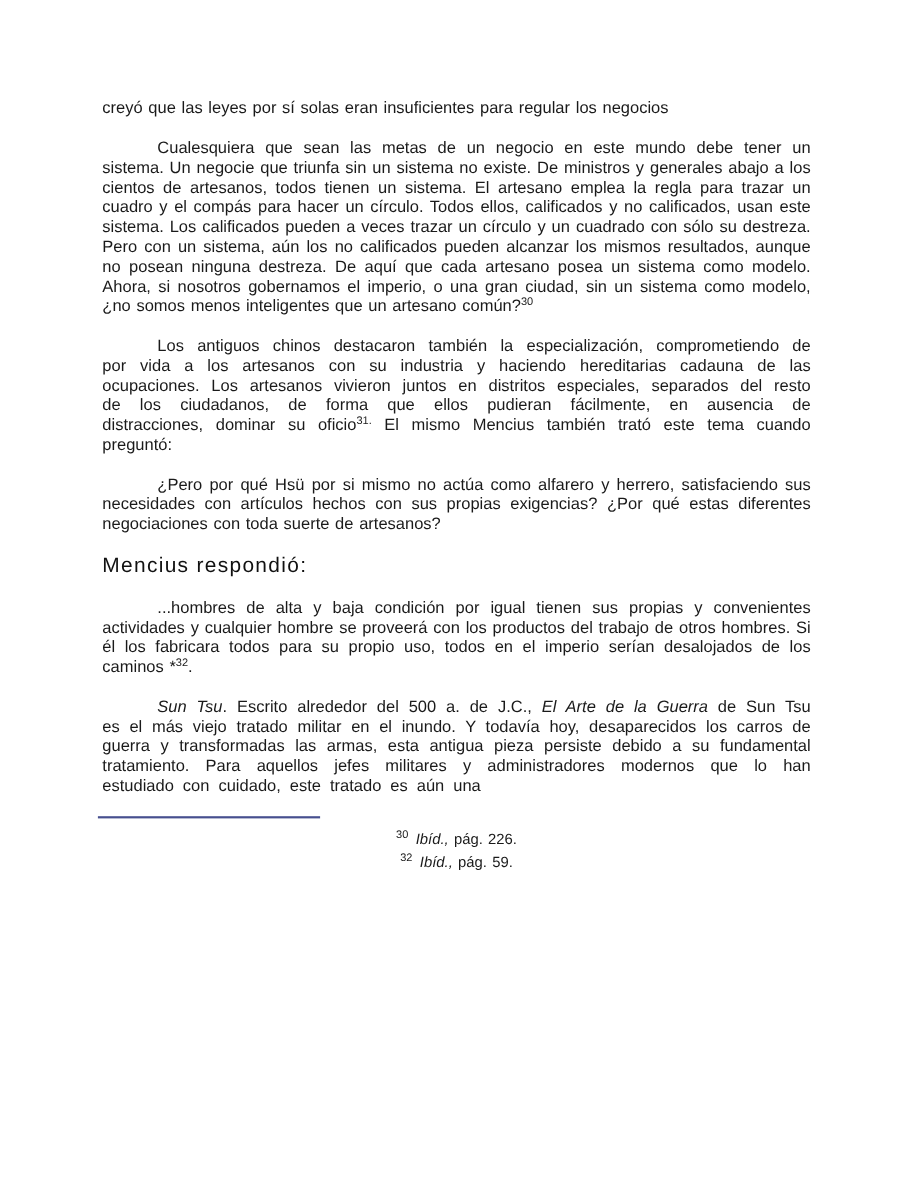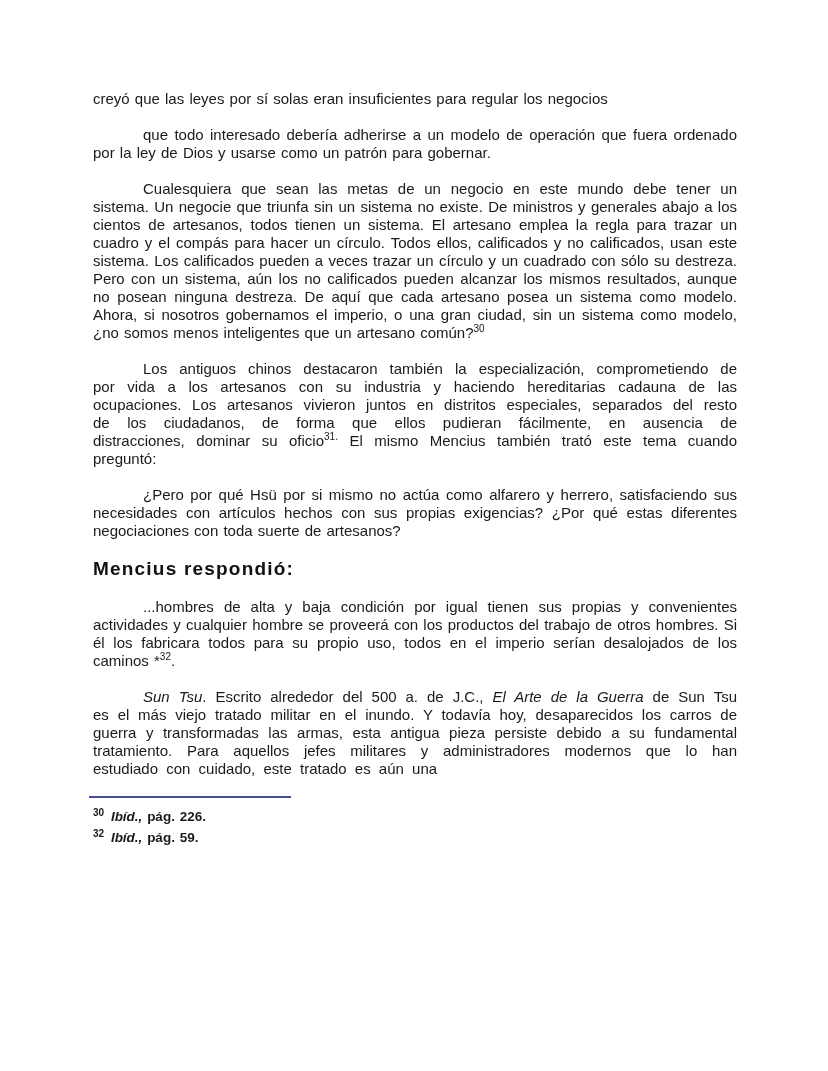--- a/index.html
+++ b/index.html
@@ -25,56 +25,54 @@
     text-align: justify;
     margin: 0 0 18px 0;
     text-indent: 50px;
     word-spacing: 1px;
   }
   .body-text p.para.no-indent { text-indent: 0; }
   .body-text p.para.loose  { word-spacing: 6px; }
   .body-text p.para.semiloose { word-spacing: 4px; }
   .heading {
     font-size: 19px;
-    font-weight: bold;
+    font-weight: normal;
     letter-spacing: 1.2px;
     margin: 0 0 18px 0;
     color: #111111;
   }
   sup {
     font-size: 10px;
     line-height: 0;
     vertical-align: super;
   }
   .it { font-style: italic; margin-top: 15px; }
   .footnote-separator {
     width: 202px;
     height: 2px;
     margin: 14px 0 10px -4px;
   }
   .footnotes p.footnote {
     font-size: 13.5px;
     line-height: 18px;
     margin: 0 0 3px 0;
-    text-align: left;
+    text-align: center;
     word-spacing: 1px;
-    font-weight: bold;
   }
   .footnotes sup {
     font-size: 10px;
     margin-right: 2px;
   }
 </style>
 </head>
 <body style="background: rgb(255, 255, 255);">
 
 <div class="page" style="color: rgb(26, 26, 26);">
   <div class="body-text">
     <p class="para no-indent"><span>creyó que las leyes por sí solas eran insuficientes para regular los negocios</span></p>
-    <p class="para"><span>que todo interesado debería adherirse a un modelo de operación que fuera ordenado por la ley de Dios y usarse como un patrón para gobernar.</span></p>
     <p class="para"><span>Cualesquiera que sean las metas de un negocio en este mundo debe tener un sistema. Un negocie que triunfa sin un sistema no existe. De ministros y generales abajo a los cientos de artesanos, todos tienen un sistema. El artesano emplea la regla para trazar un cuadro y el compás para hacer un círculo. Todos ellos, calificados y no calificados, usan este sistema. Los calificados pueden a veces trazar un círculo y un cuadrado con sólo su destreza. Pero con un sistema, aún los no calificados pueden alcanzar los mismos resultados, aunque no posean ninguna destreza. De aquí que cada artesano posea un sistema como modelo. Ahora, si nosotros gobernamos el imperio, o una gran ciudad, sin un sistema como modelo, ¿no somos menos inteligentes que un artesano común?</span><sup>30</sup></p>
     <p class="para loose"><span>Los antiguos chinos destacaron también la especialización, comprometiendo de por vida a los artesanos con su industria y haciendo hereditarias cadauna de las ocupaciones. Los artesanos vivieron juntos en distritos especiales, separados del resto de los ciudadanos, de forma que ellos pudieran fácilmente, en ausencia de distracciones, dominar su oficio</span><sup>31.</sup><span> El mismo Mencius también trató este tema cuando preguntó:</span></p>
     <p class="para"><span>¿Pero por qué Hsü por si mismo no actúa como alfarero y herrero, satisfaciendo sus necesidades con artículos hechos con sus propias exigencias? ¿Por qué estas diferentes negociaciones con toda suerte de artesanos?</span></p>
     <h2 class="heading">Mencius respondió:</h2>
     <p class="para"><span>...hombres de alta y baja condición por igual tienen sus propias y convenientes actividades y cualquier hombre se proveerá con los productos del trabajo de otros hombres. Si él los fabricara todos para su propio uso, todos en el imperio serían desalojados de los caminos *</span><sup>32</sup><span>.</span></p>
     <p class="para semiloose"><span class="it">Sun Tsu</span><span>. Escrito alrededor del 500 a. de J.C., </span><span class="it">El Arte de la Guerra</span><span> de Sun Tsu es el más viejo tratado militar en el inundo. Y todavía hoy, desaparecidos los carros de guerra y transformadas las armas, esta antigua pieza persiste debido a su fundamental tratamiento. Para aquellos jefes militares y administradores modernos que lo han estudiado con cuidado, este tratado es aún una</span></p>
   </div>
 
   <div class="footnote-separator" style="background: rgb(71, 80, 143);"></div>
 

